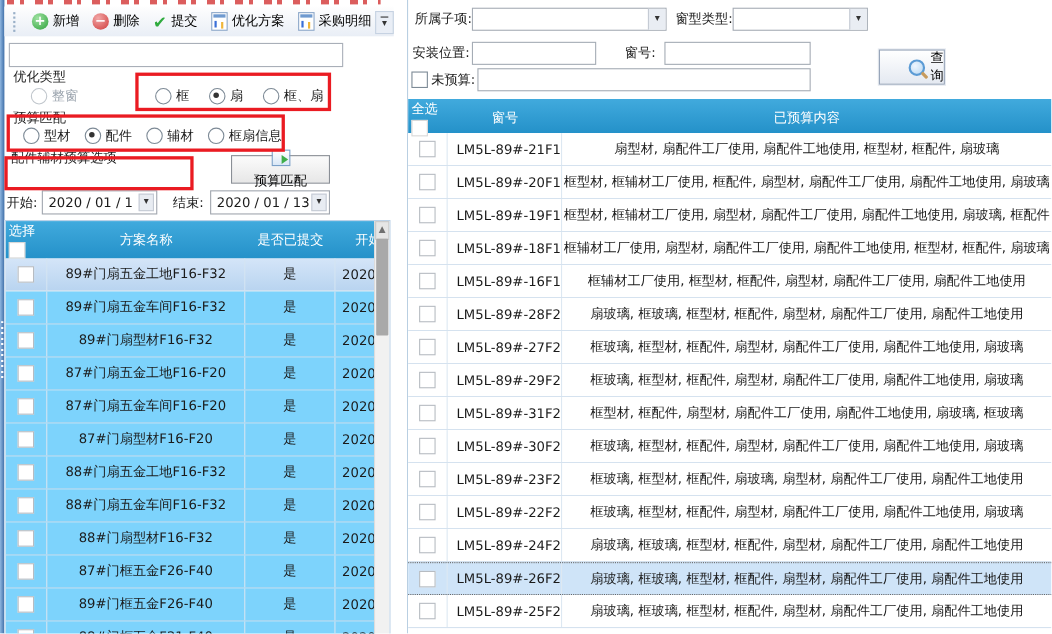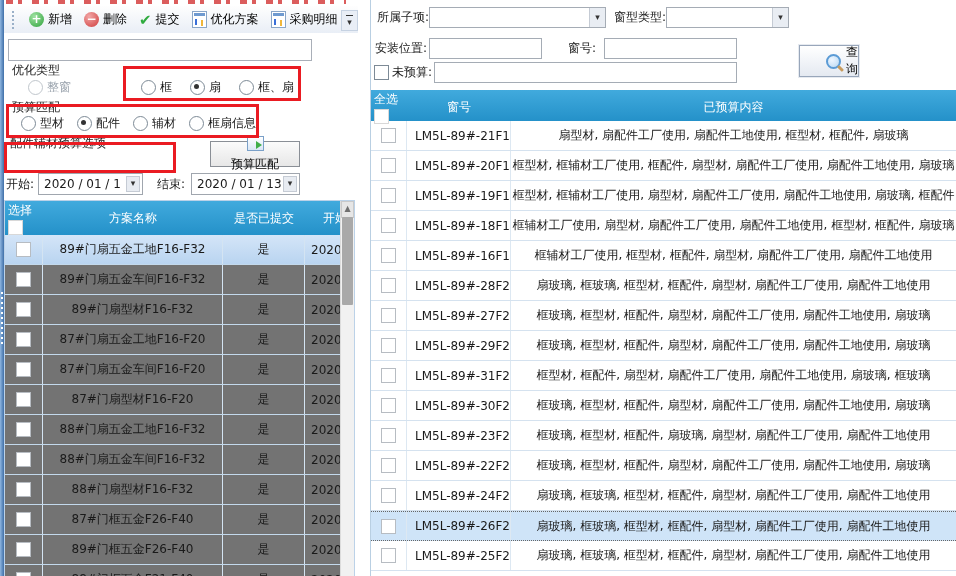--- a/index.html
+++ b/index.html
@@ -65,21 +65,21 @@
   .dcombo .caret{background:#e8ecf2;border:1px solid #c5cbd4;width:12px;height:14px;text-align:center;line-height:13px;}
   .dl2{margin-left:14px;}
   
   .ltable{position:absolute;left:0;top:196px;width:349px;height:376px;overflow:hidden;background:#fff;border:1px solid #bcd2e8;}
   .lclip{position:absolute;left:0;top:0;width:336px;height:376px;overflow:hidden;}
   .lhead,.lrow{display:grid;grid-template-columns:38px 180px 82px 60px;width:360px;}
   .lhead{height:34px;background:linear-gradient(#41aadd,#2491c9);color:#fff;align-items:center;}
   .lhead .h0{display:flex;flex-direction:column;align-items:flex-start;padding:1px 0 0 3px;gap:1px;height:100%;box-sizing:border-box;}
   .lhead .hc{text-align:center;}
   .hcb{width:13px;height:13px;background:#fff;border:1px solid #d8d8d8;}
-  .lrow{height:29px;align-items:center;border-bottom:1px solid #c3d9ec;background:#737373;}
+  .lrow{height:29px;align-items:center;border-bottom:1px solid #c3d9ec;background:#7dd3fc;}
   .lrow.sel{background:linear-gradient(#d4e5f8,#b9d4f0);}
   .lc{height:100%;display:flex;align-items:center;justify-content:center;border-right:1px solid #d4e4f2;overflow:hidden;white-space:nowrap;}
   .lc.c0 .cbx{border-color:#b7bcc2;}
   .lc.c3{justify-content:flex-start;padding-left:6px;}
   .lsb{position:absolute;right:0;top:0;width:13px;height:376px;background:#f1f1f1;border-left:1px solid #dcdcdc;}
   .lsb .up{height:15px;background:#e6e6e6;border:1px solid #c9c9c9;color:#707070;font-size:8px;text-align:center;line-height:14px;}
   .lsb .thumb{position:absolute;left:1px;top:16px;width:11px;height:88px;background:#a9a9a9;border-radius:1px;}
   
   .rp{left:370px;top:0;width:586px;height:576px;border-left:1px solid #b9cfe2;box-sizing:border-box;}
   .frow{position:absolute;display:flex;align-items:center;}

